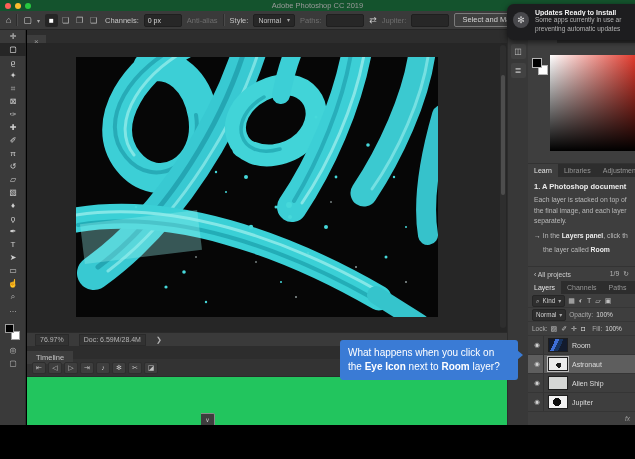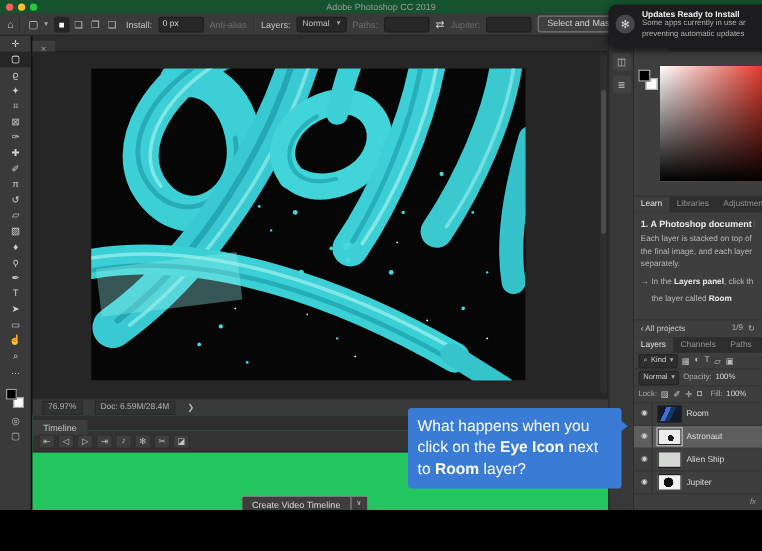--- a/index.html
+++ b/index.html
@@ -73,21 +73,21 @@
   .tlc{width:14px;height:12px;background:#3e3e3e;border:1px solid #2e2e2e;border-radius:2px;
      display:flex;align-items:center;justify-content:center;font-size:7px;color:#c0c0c0;box-sizing:border-box}
   .tl-body{position:relative;height:48px}
   .cvt-wrap{position:absolute;left:174px;top:36px;display:flex}
   .cvt-btn{border:1px solid #8a8a8a;border-radius:2px 0 0 2px;height:13px;line-height:13px;
      padding:0 8px;font-size:7.5px;color:#d8d8d8;background:#3d3d3d;white-space:nowrap}
   .cvt-caret{border:1px solid #8a8a8a;border-left:none;border-radius:0 2px 2px 0;height:13px;
      width:13px;line-height:13px;text-align:center;font-size:6px;color:#c9c9c9;background:#3d3d3d}
   
   .tooltip{left:340px;top:340px;width:178px;background:#3a7bd5;border-radius:3px;padding:6px 8px;
-     font-size:13px;line-height:1.4;color:#fff;z-index:70;box-sizing:border-box}
+     font-size:10px;line-height:1.4;color:#fff;z-index:70;box-sizing:border-box}
   .tooltip:after{content:"";position:absolute;right:-5px;top:10px;border-top:5px solid transparent;
      border-bottom:5px solid transparent;border-left:6px solid #3a7bd5}
   .tooltip .b{font-weight:bold}
   
   .dockstrip{left:507px;top:30px;width:21px;height:395px;background:#383838;border-left:1px solid #2c2c2c;
      box-sizing:border-box;display:flex;flex-direction:column;align-items:center;gap:4px;padding-top:2px}
   .dock-collapse{font-size:7px;color:#a5a5a5;height:8px;line-height:8px}
   .dockbtn{width:15px;height:15px;background:#424242;border-radius:2px;display:flex;align-items:center;
      justify-content:center;font-size:8px;color:#c2c2c2}
   .panels{left:528px;top:30px;width:107px;height:395px;background:#3e3e3e;overflow:hidden}
@@ -159,25 +159,25 @@
       <div class="mode">
         <span>❏</span>
       </div>
       <div class="mode">
         <span>❐</span>
       </div>
       <div class="mode">
         <span>❑</span>
       </div>
     </div>
-  <span>Install:</span>
+  <span>Channels:</span>
   <span class="inputbox">0 px</span>
   <span class="grayed">Anti-alias</span>
   <span class="divider"></span>
-  <span>Layers:</span>
+  <span>Style:</span>
   <span class="selbox">
     <span>Normal</span>
     <span class="caret">▾</span>
   </span>
   <span class="grayed">Paths:</span>
   <span class="inputbox grayed" style="width:26px"></span>
   <span class="ob-btn">⇄</span>
   <span class="grayed">Jupiter:</span>
   <span class="inputbox grayed" style="width:26px"></span>
   <span class="ob-button">Select and Mask...</span>
@@ -370,21 +370,20 @@
       </div>
       <div class="tlc">
         <span>✂</span>
       </div>
       <div class="tlc">
         <span>◪</span>
       </div>
     </div>
   <div class="tl-body">
     <div class="cvt-wrap">
-      <span class="cvt-btn">Create Video Timeline</span>
       <span class="cvt-caret">∨</span>
     </div>
   </div>
 </div>
 
 <div class="abs tooltip">
   <span id="tooltip-text"><span class="">What happens when you click on the </span><span class="b">Eye Icon</span><span class=""> next to </span><span class="b">Room</span><span class=""> layer?</span></span>
 </div>
 
 <div class="abs dockstrip">

